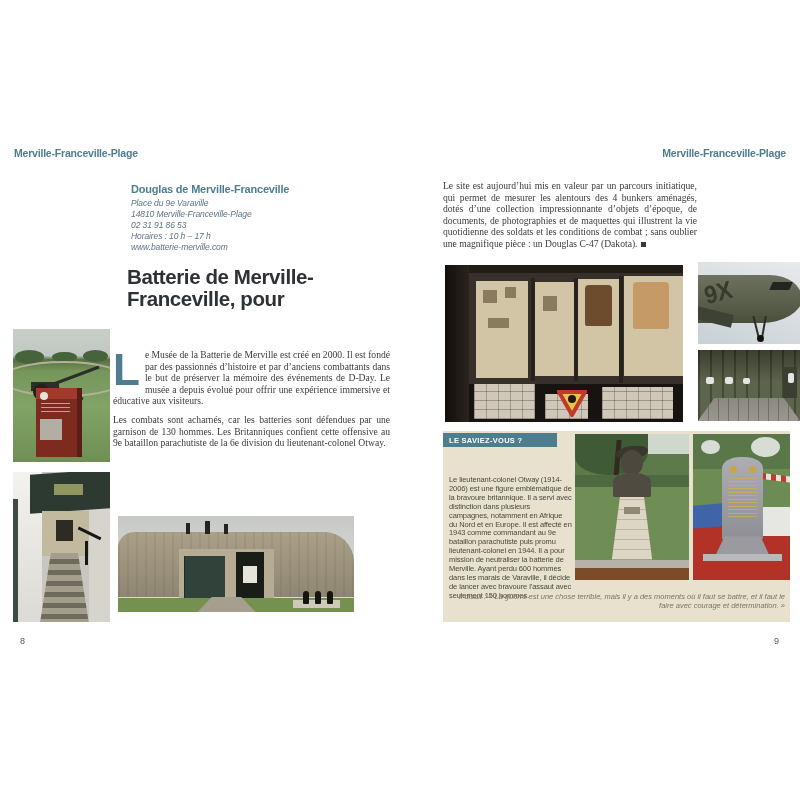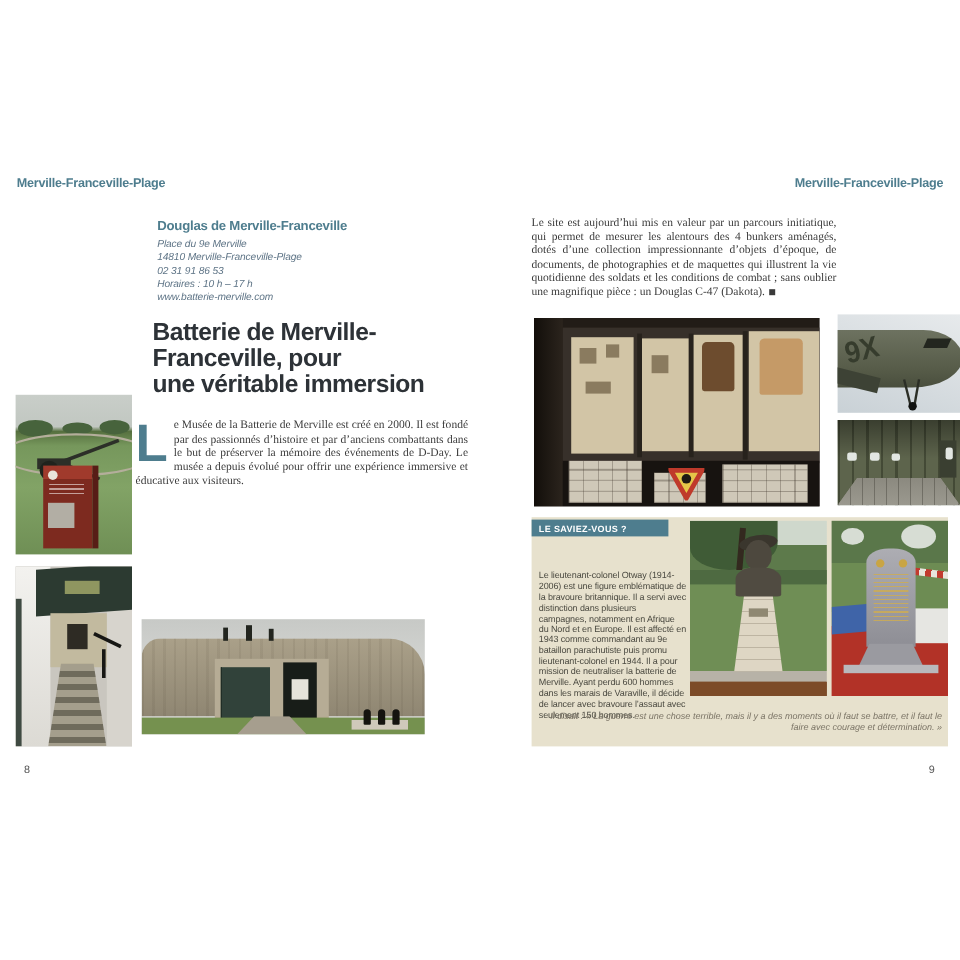--- a/index.html
+++ b/index.html
@@ -132,35 +132,35 @@
 </style>
 </head>
 <body>
 
 <div id="spread">
 
   <div class="abs runhead" style="left:14px;top:147px;">Merville-Franceville-Plage</div>
 
   <div class="abs" style="left:131px;top:183px;width:210px;">
     <div class="info-title">Douglas de Merville-Franceville</div>
-    <div class="info-line">Place du 9e Merville</div>
+    <div class="info-line">Place du 9e Varaville</div>
     <div class="info-line">14810 Merville-Franceville-Plage</div>
     <div class="info-line">02 31 91 86 53</div>
     <div class="info-line">Horaires : 10 h – 17 h</div>
     <div class="info-line">www.batterie-merville.com</div>
   </div>
 
   <div class="abs" style="left:127px;top:266px;width:260px;">
     <div class="art-title">Batterie de Merville-</div>
     <div class="art-title">Franceville, pour</div>
-    <div class="art-title">une véritable immersion</div>
   </div>
 
   <div class="abs bodytxt" style="left:113px;top:349px;width:277px;">
     <p><span class="dropcap">L</span><span>e Musée de la Batterie de Merville est créé en 2000. Il est fondé par des passionnés d’histoire et par d’anciens combattants dans le but de préserver la mémoire des événements de D-Day. Le musée a depuis évolué pour offrir une expérience immersive et éducative aux visiteurs.</span></p>
+    <p>Les combats sont acharnés, car les batteries sont défendues par une garnison de 130 hommes. Les Britanniques confient cette offensive au 9e bataillon parachutiste de la 6e division du lieutenant-colonel Otway.</p>
   </div>
 
   <div class="ph ph-art" style="left:13px;top:329px;width:97px;height:133px;">
     <div class="art-blob" style="left:2%;top:16%;width:30%;height:10%;"></div>
     <div class="art-blob" style="left:40%;top:17%;width:26%;height:8%;"></div>
     <div class="art-blob" style="left:72%;top:16%;width:26%;height:9%;"></div>
     <div class="art-ellipse" style="left:-12%;top:24%;width:124%;height:24%;"></div>
     <svg style="position:absolute;left:0;top:24%;" width="97" height="42" viewBox="0 0 97 42">
       <line x1="22" y1="30" x2="86" y2="6" stroke="#2c2f28" stroke-width="3"></line>
       <rect x="18" y="21" width="28" height="9" fill="#2c2f28"></rect>

